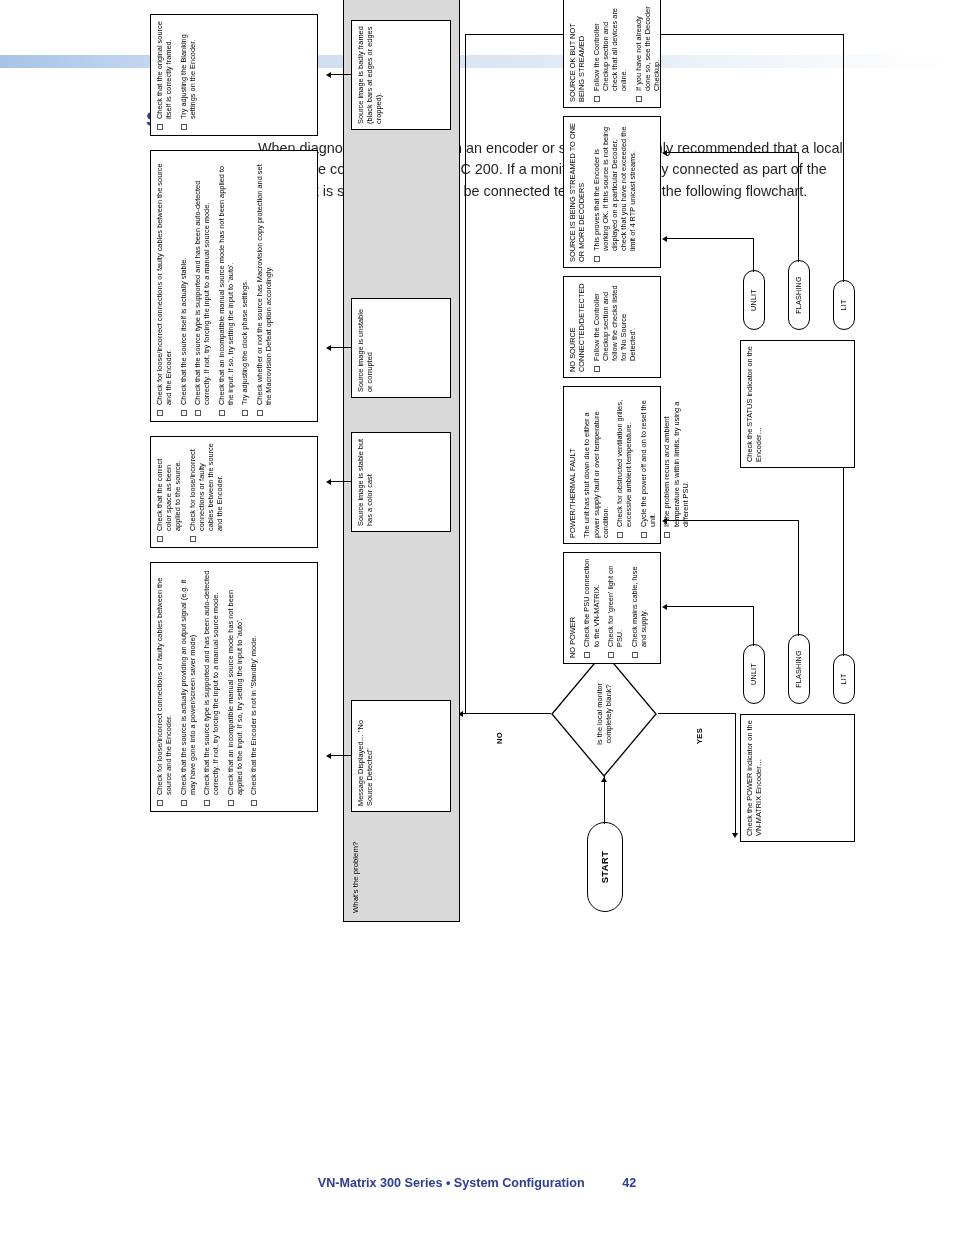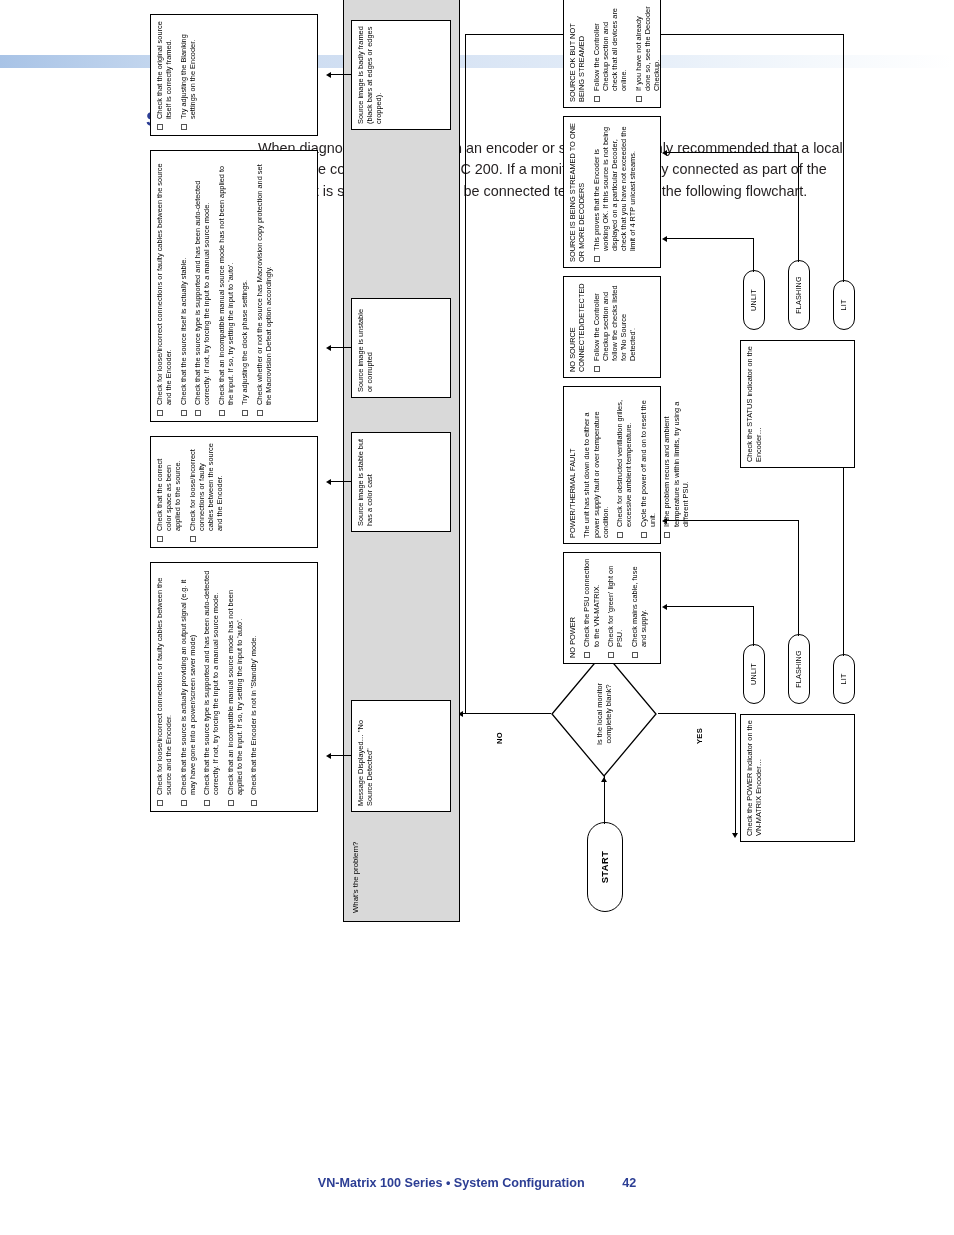--- a/index.html
+++ b/index.html
@@ -279,15 +279,15 @@
     <div class="bx pad" style="left:822px;top:568px;width:112px;height:98px;">
       <div class="bxhdr plain">SOURCE OK BUT NOT BEING STREAMED</div>
       <div class="ck">Follow the Controller Checkup section and check that all devices are online.</div>
       <div class="ck">If you have not already done so, see the Decoder Checkup.</div>
     </div>
 
   </div>
 </div>
 
 <div class="footer">
-  <span>VN-Matrix 100 Series • System Configuration</span>
+  <span>VN-Matrix 300 Series • System Configuration</span>
   <span class="pg">42</span>
 </div>
 
 </body></html>

